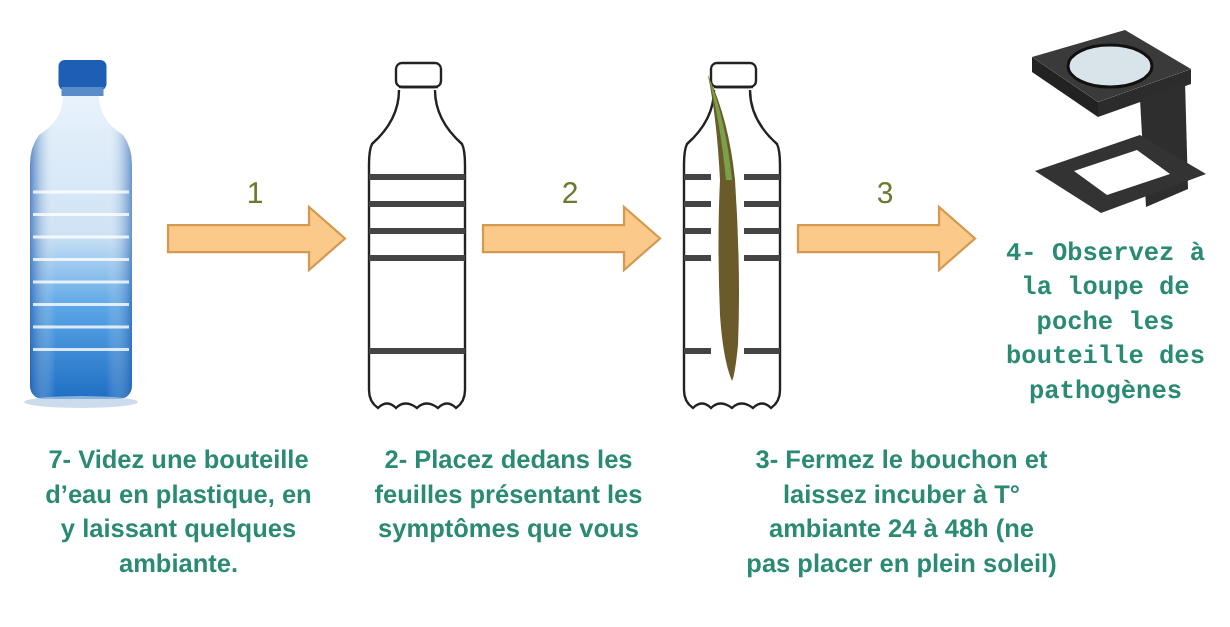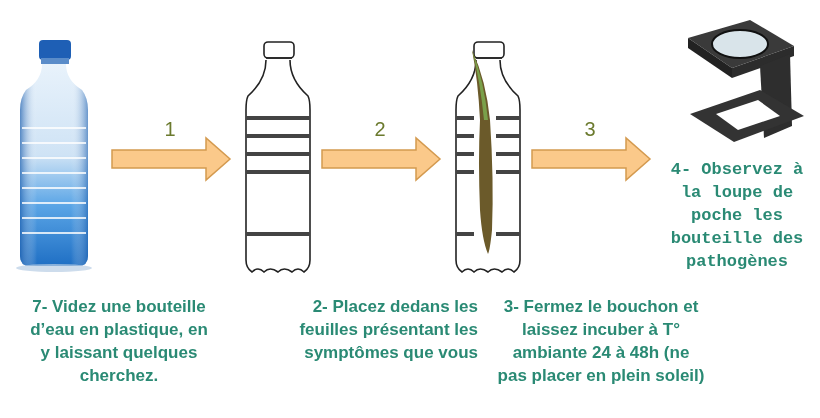--- a/index.html
+++ b/index.html
@@ -119,24 +119,24 @@
     <path d="M80 60 L110 48 L112 120 L84 132 Z" fill="#2e2e2e"></path>
     <path d="M10 108 L80 84 L124 110 L54 136 Z" fill="#333"></path>
     <path d="M36 108 L78 94 L100 110 L58 124 Z" fill="#ffffff"></path>
   </svg>
 </div>
 
 <div class="caption" style="left:4px;top:295px;width:230px;">
   <div>7- Videz une bouteille</div>
   <div>d’eau en plastique, en</div>
   <div>y laissant quelques</div>
-  <div>cherchez.</div>
+  <div>ambiante.</div>
 </div>
 
-<div class="caption" style="left:248px;top:295px;width:230px;text-align:right;">
+<div class="caption" style="left:224px;top:295px;width:230px;">
   <div>2- Placez dedans les</div>
   <div>feuilles présentant les</div>
   <div>symptômes que vous</div>
 </div>
 
 <div class="caption" style="left:476px;top:295px;width:250px;">
   <div>3- Fermez le bouchon et</div>
   <div>laissez incuber à T°</div>
   <div>ambiante 24 à 48h (ne</div>
   <div>pas placer en plein soleil)</div>

